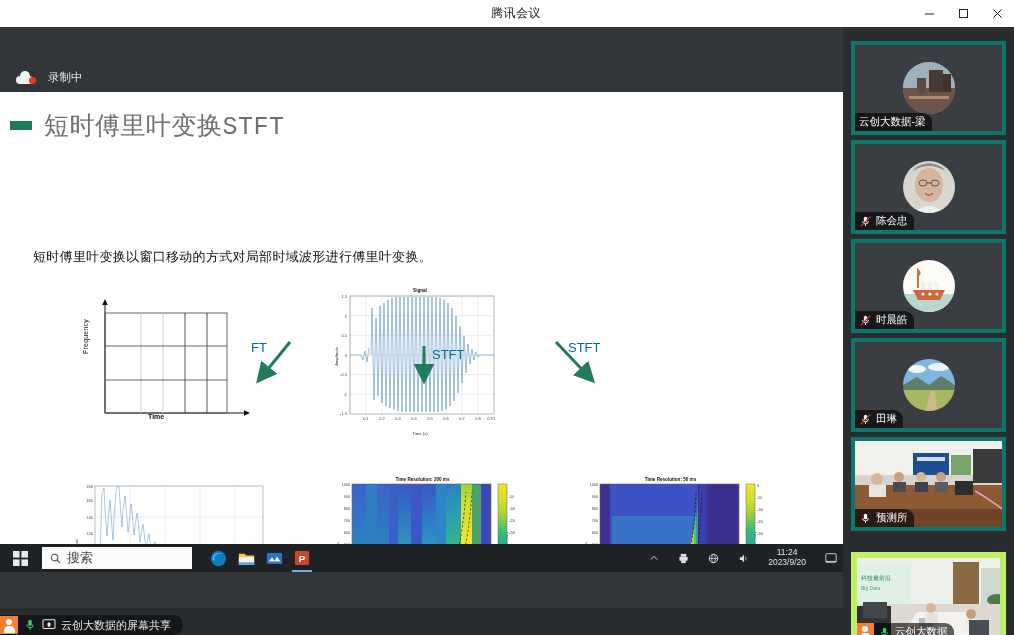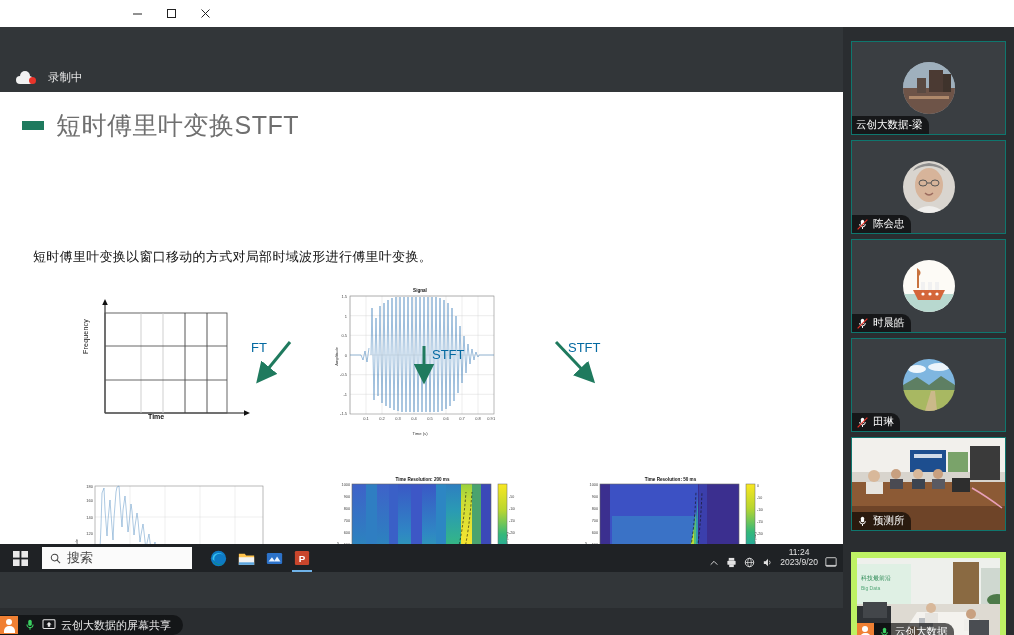--- a/index.html
+++ b/index.html
@@ -49,22 +49,22 @@
     position: absolute; right: 0; bottom: 0; width: 7px; height: 7px;
     background: #e8342a; border-radius: 50%;
   }
 
   
   #slide {
     position: absolute; left: 0; top: 92px; width: 843px; height: 452px;
     background: #ffffff; overflow: hidden;
   }
   #slide-title-row {
-    position: absolute; left: 16px; top: 12px; width: 746px; height: 42px;
-    display: flex; align-items: center;
+    position: absolute; left: 4px; top: 12px; width: 746px; height: 42px;
+    display: flex; align-items: center; font-family: Liberation Mono, monospace;
   }
   .title-bar-left {
     width: 22px; height: 9px; background: #1e7a5e; margin-left: 6px;
     flex: 0 0 auto;
   }
   #slide-title {
     font-size: 25px; color: #6f6f6f; margin: 0 10px 0 12px;
     font-weight: 400; white-space: nowrap; letter-spacing: .5px;
   }
   .title-bar-right { flex: 1; height: 9px; background: #1e7a5e; margin-right: 550px; }
@@ -102,21 +102,21 @@
   
   .arrow-label { position: absolute; font-size: 13px; color: #0369a1; }
 
   
   #rail {
     position: absolute; left: 843px; top: 27px; width: 171px; height: 608px;
     background: #2a2d30;
   }
   .ptile {
     position: absolute; left: 8px; width: 155px; background: #3a3e42;
-    border: 1px solid #0f766e; overflow: hidden;
+    border: 4px solid #0f766e; overflow: hidden;
   }
   .ptile.active { border: 6px solid #bef264; margin-top: 16px; }
   .ptile .av {
     position: absolute; left: 50%; top: 50%; transform: translate(-50%,-50%);
     width: 52px; height: 52px; border-radius: 50%; overflow: hidden;
   }
   .ptile .namebar {
     position: absolute; left: 0; bottom: 0; height: 18px;
     background: rgba(0,0,0,.62); display: flex; align-items: center;
     padding: 0 6px 0 4px; border-radius: 0 9px 0 0; gap: 4px;
@@ -151,21 +151,21 @@
   #searchbox .sp { font-size: 13px; color: #444; }
   .tbicon {
     width: 28px; height: 28px; display: flex; align-items: center;
     justify-content: center; position: relative;
   }
   .tbicon.active::after {
     content: ""; position: absolute; bottom: 0; left: 4px; right: 4px;
     height: 2px; background: #6fb2e8;
   }
   #tray {
-    margin-left: auto; display: flex; align-items: flex-end; gap: 7px;
+    margin-left: auto; display: flex; align-items: center; gap: 19px;
     padding-right: 6px; color: #e2e2e2; font-size: 9px;
   }
   #clock { text-align: center; line-height: 1.15; font-size: 8.5px; }
 
   
   #sharebar {
     position: absolute; left: 0; top: 608px; width: 843px; height: 27px;
     background: #2a2d30; display: flex; align-items: flex-end;
   }
   #sharebar .chip {
@@ -174,20 +174,21 @@
   }
   #sharebar .nm { color: #e8e8e8; font-size: 11px; }
 </style>
 </head>
 <body>
 
 <div id="app">
 
   <div id="titlebar">
     <div style="width:120px"></div>
+    <div class="title">腾讯会议</div>
     <div class="winbtns">
       <div class="winbtn">
         <svg width="11" height="11" viewBox="0 0 11 11">
           <line x1="1" y1="6" x2="10" y2="6" stroke="#222" stroke-width="1"></line>
         </svg>
       </div>
       <div class="winbtn">
         <svg width="11" height="11" viewBox="0 0 11 11">
           <rect x="1.5" y="1.5" width="8" height="8" fill="none" stroke="#222" stroke-width="1"></rect>
         </svg>

